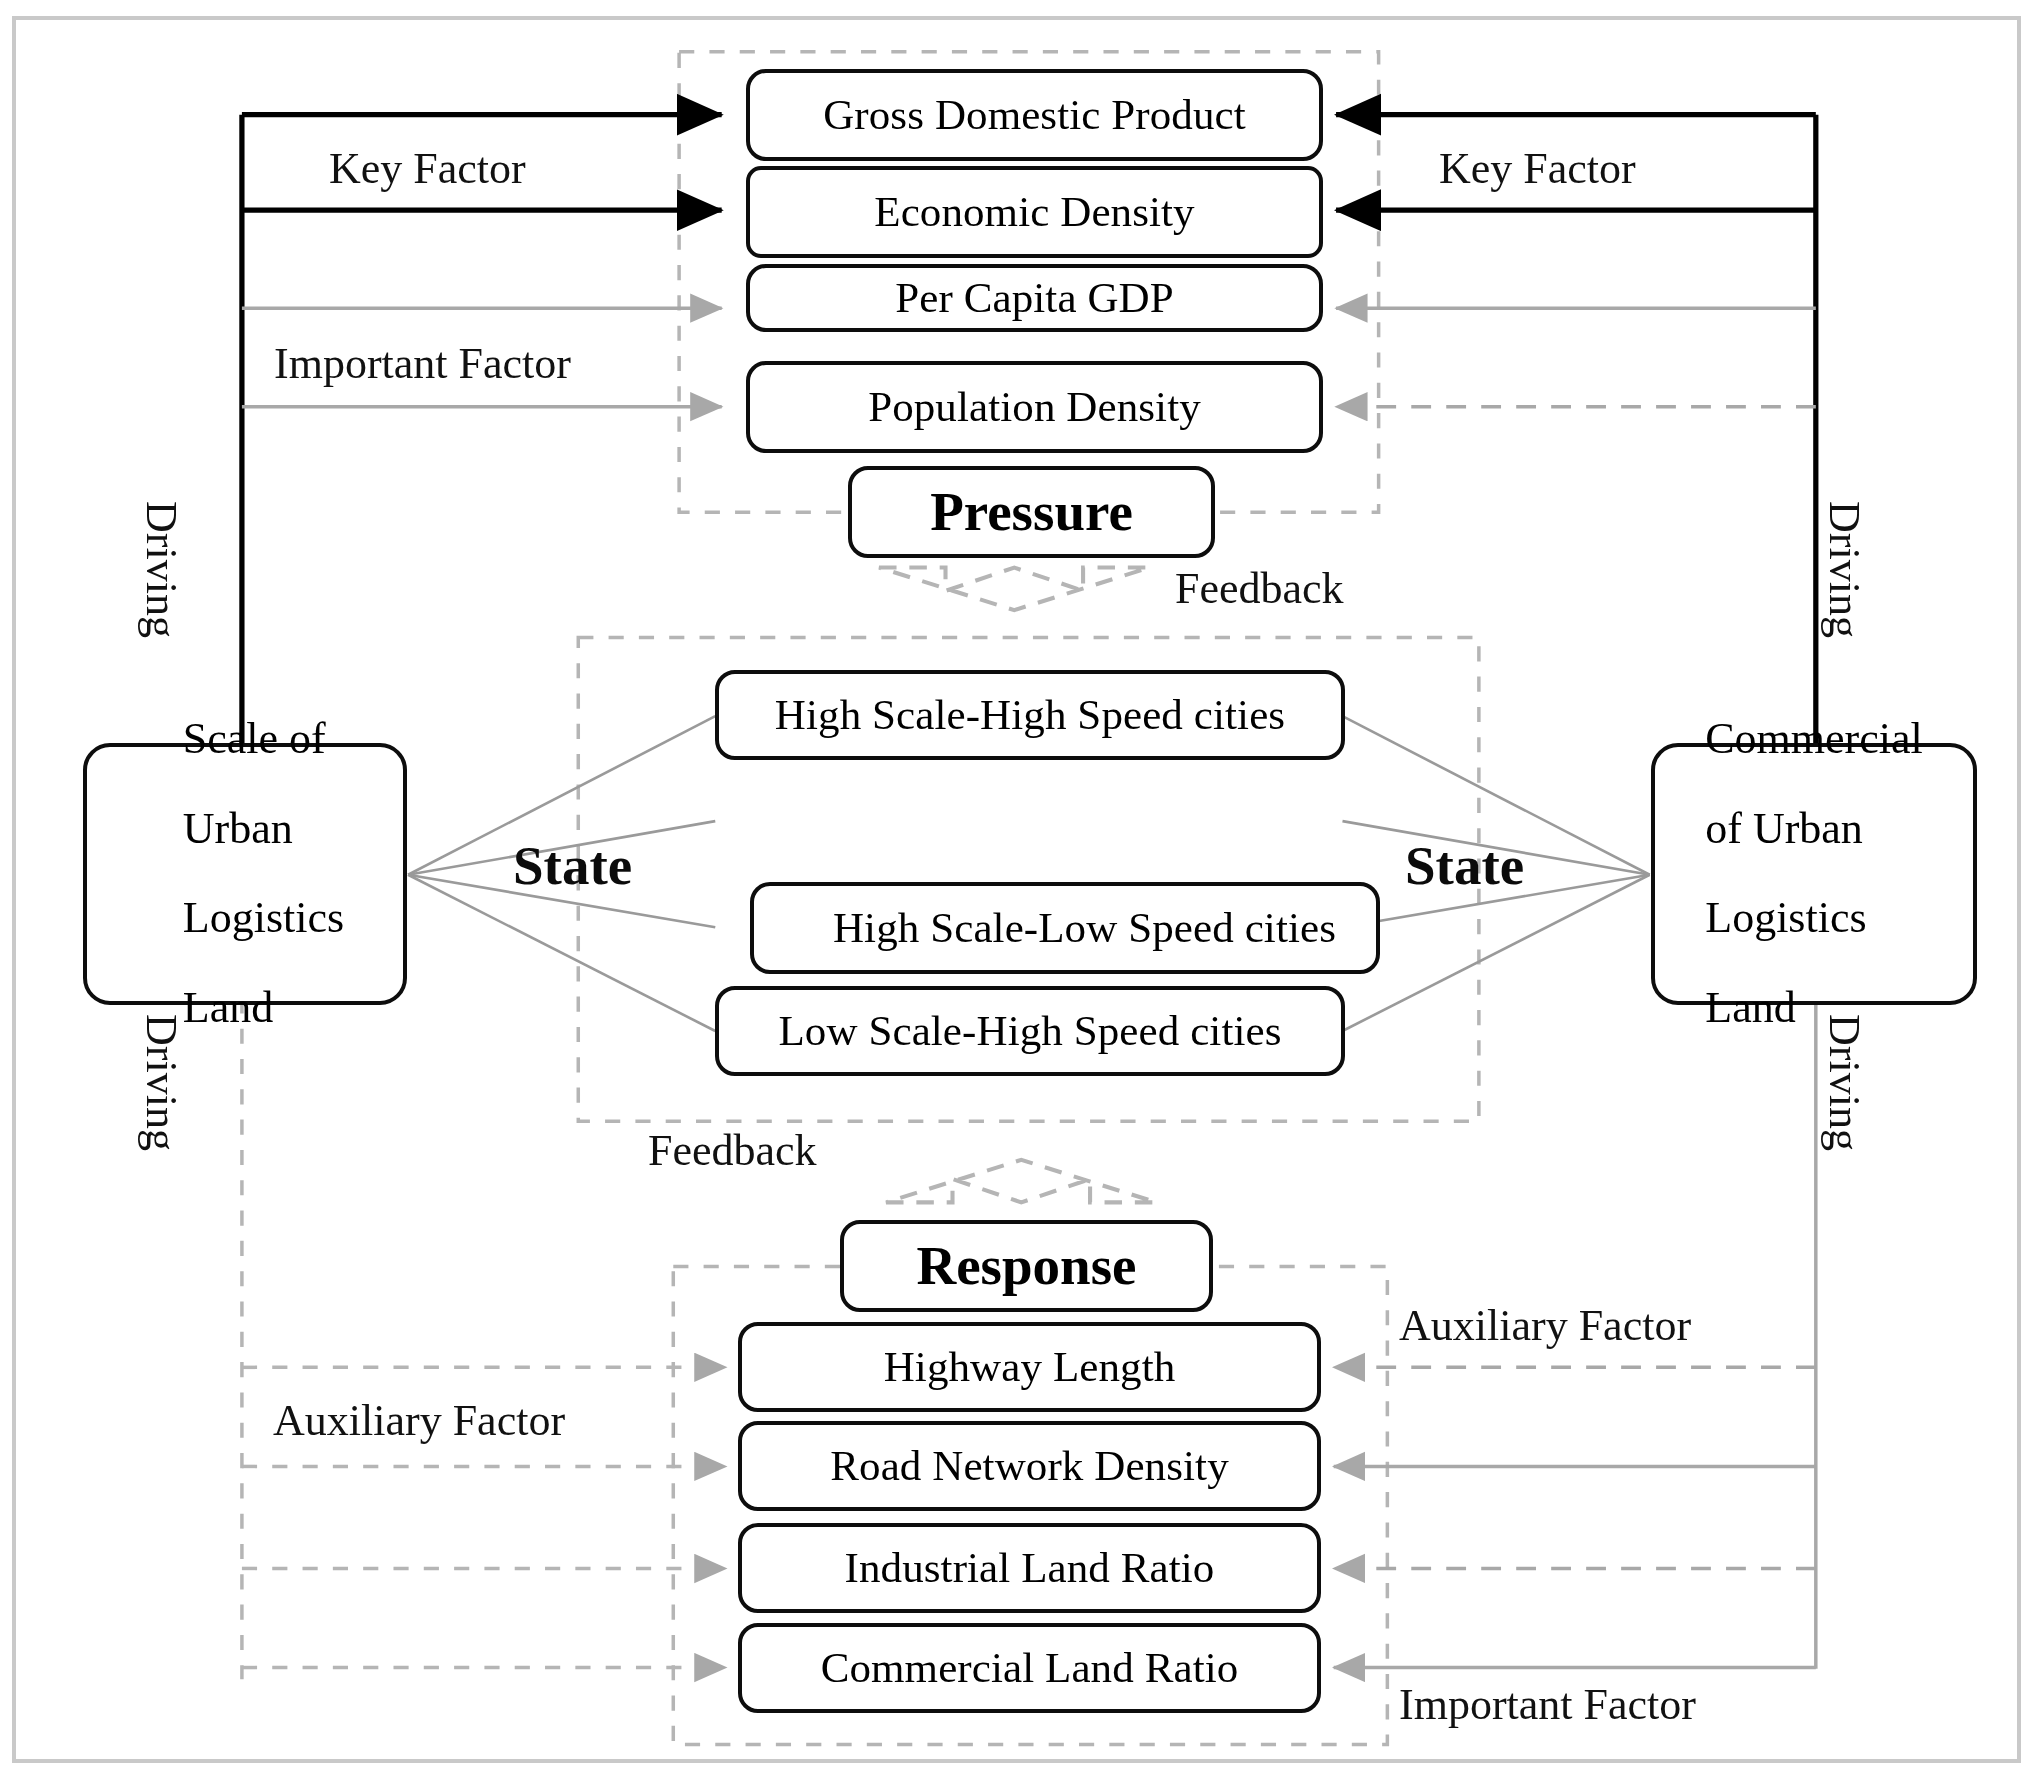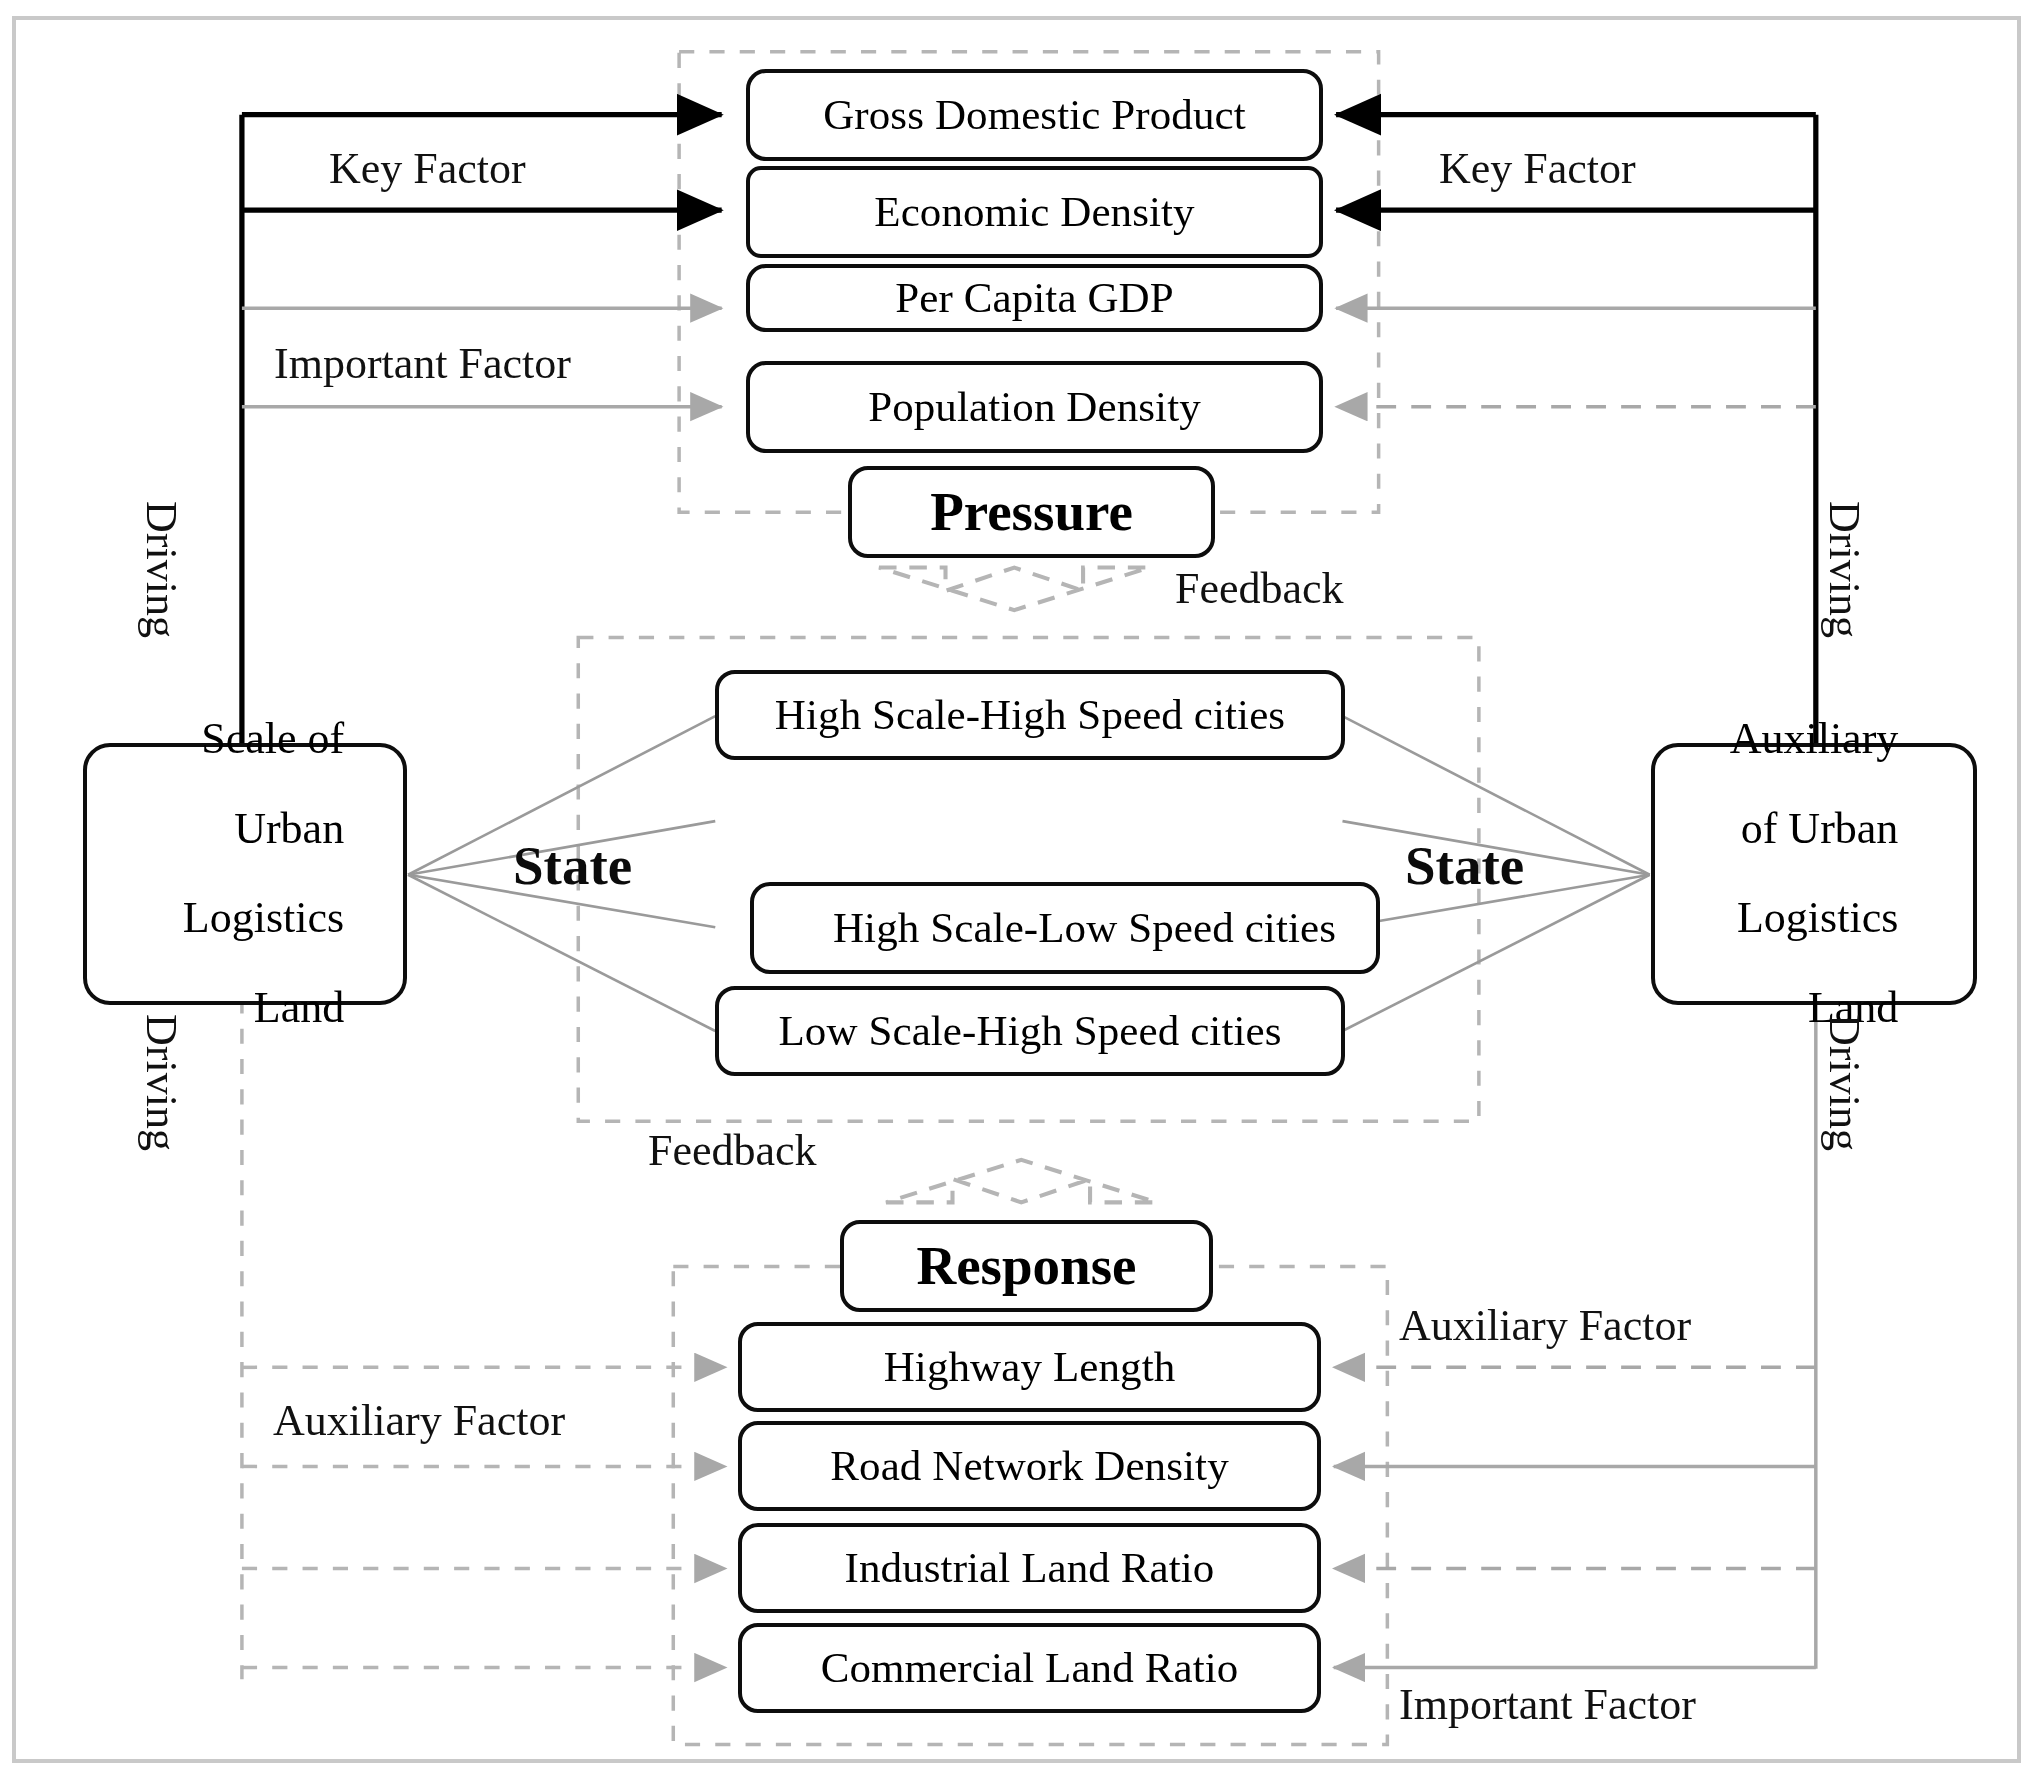--- a/index.html
+++ b/index.html
@@ -1,21 +1,21 @@
 <!DOCTYPE html>
 <html style="font-size:9.3px"><head>
 <meta charset="utf-8">
 <style>
   html,body{margin:0;padding:0;background:#ffffff;}
   body{font-family:"Liberation Serif", serif;}
   #stage{position:relative;width:2035px;height:1788px;background:#fff;overflow:hidden;}
   #frame{position:absolute;left:11.7px;top:16.3px;width:2009px;height:1747px;border:4.1px solid #c9c9c9;box-sizing:border-box;}
   svg#wires{position:absolute;left:0;top:0;width:2035px;height:1788px;}
   .node{position:absolute;box-sizing:border-box;display:flex;align-items:center;justify-content:center;
-        background:#fff;border:4.1px solid #0d0d0d;border-radius:20px;text-align:right;}
+        background:#fff;border:4.1px solid #0d0d0d;border-radius:20px;text-align:left;}
   .node span{display:block;line-height:1.02;}
   .ind{font-size:43px;letter-spacing:0.1px;}
   .phase{font-weight:bold;font-size:55px;}
   .side{font-size:44px;line-height:1.17;border-radius:27px;}
   .lbl{position:absolute;font-size:44px;color:#111;white-space:nowrap;}
   .vlbl{position:absolute;font-size:44px;color:#111;white-space:nowrap;
         transform-origin:0 0;transform:rotate(90deg);}
   .stateword{position:absolute;font-weight:bold;font-size:55px;color:#0b0b0b;white-space:nowrap;}
 </style>
 </head>
@@ -157,21 +157,21 @@
     <span>
       <span>Scale of</span><br>
       <span>Urban</span><br>
       <span>Logistics</span><br>
       <span>Land</span>
     </span>
   </div>
 
   <div class="node side" style="left:1651px;top:743px;width:326px;height:262px;">
     <span>
-      <span>Auxiliary</span><br>
+      <span>Commercial</span><br>
       <span>of Urban</span><br>
       <span>Logistics</span><br>
       <span>Land</span>
     </span>
   </div>
 
   <div class="lbl" style="left:329px;top:143px;">Key Factor</div>
   <div class="lbl" style="left:1439px;top:143px;">Key Factor</div>
   <div class="lbl" style="left:274px;top:338px;">Important Factor</div>
 

